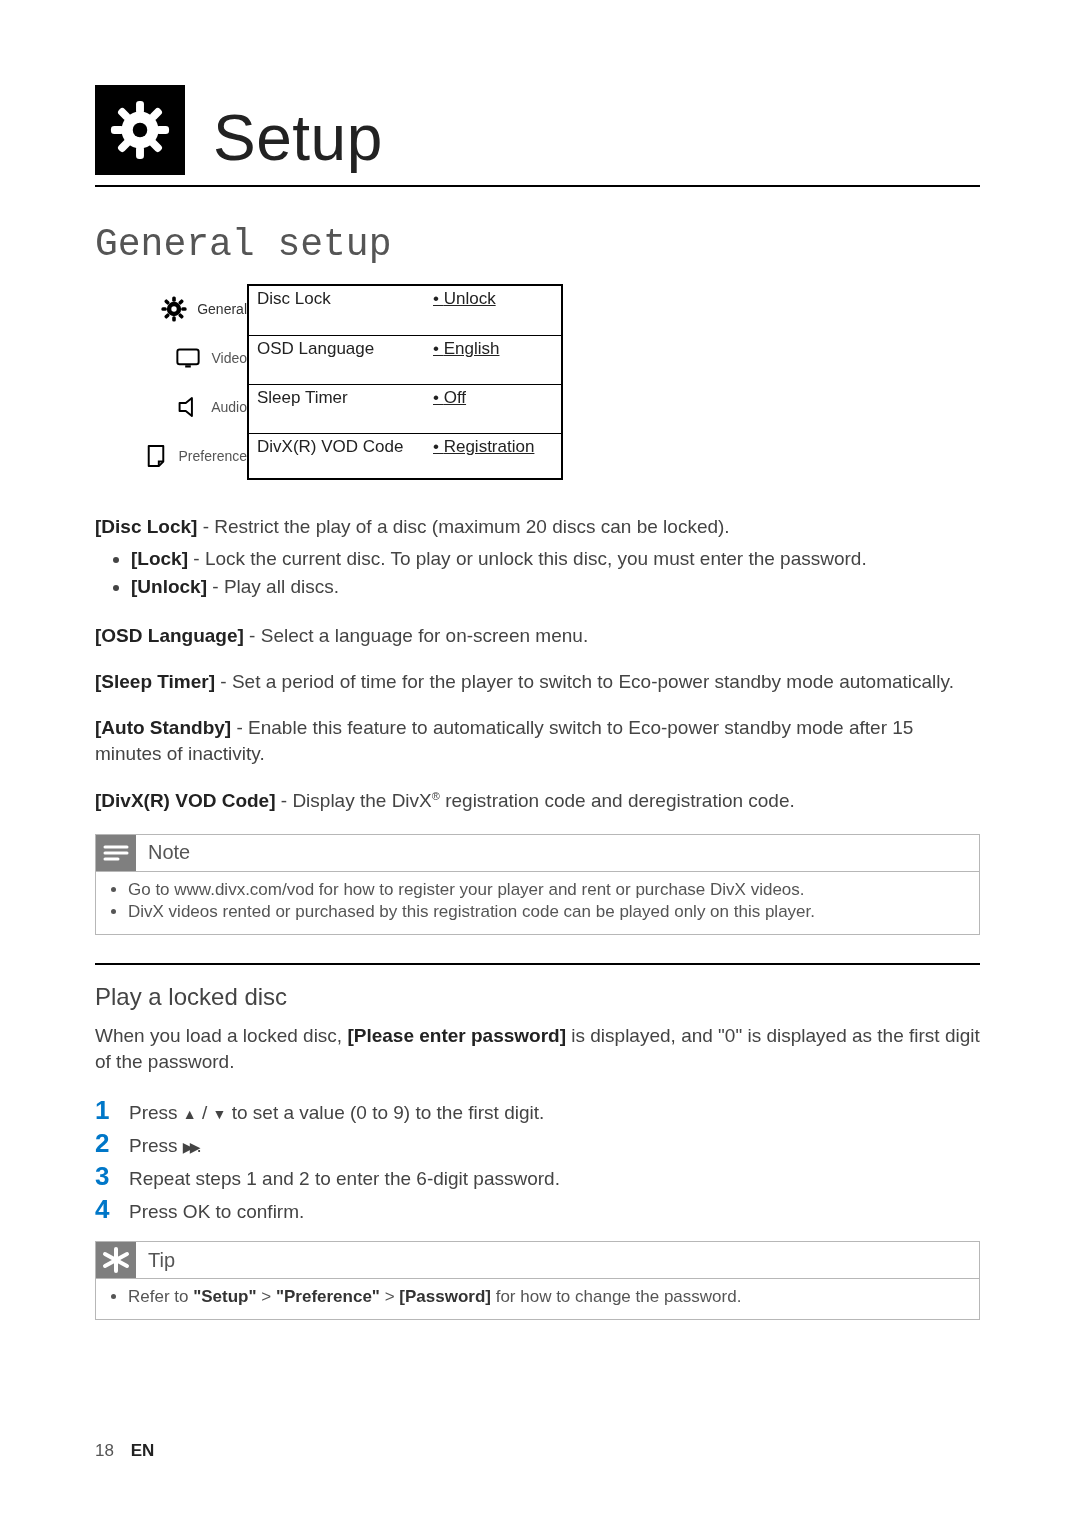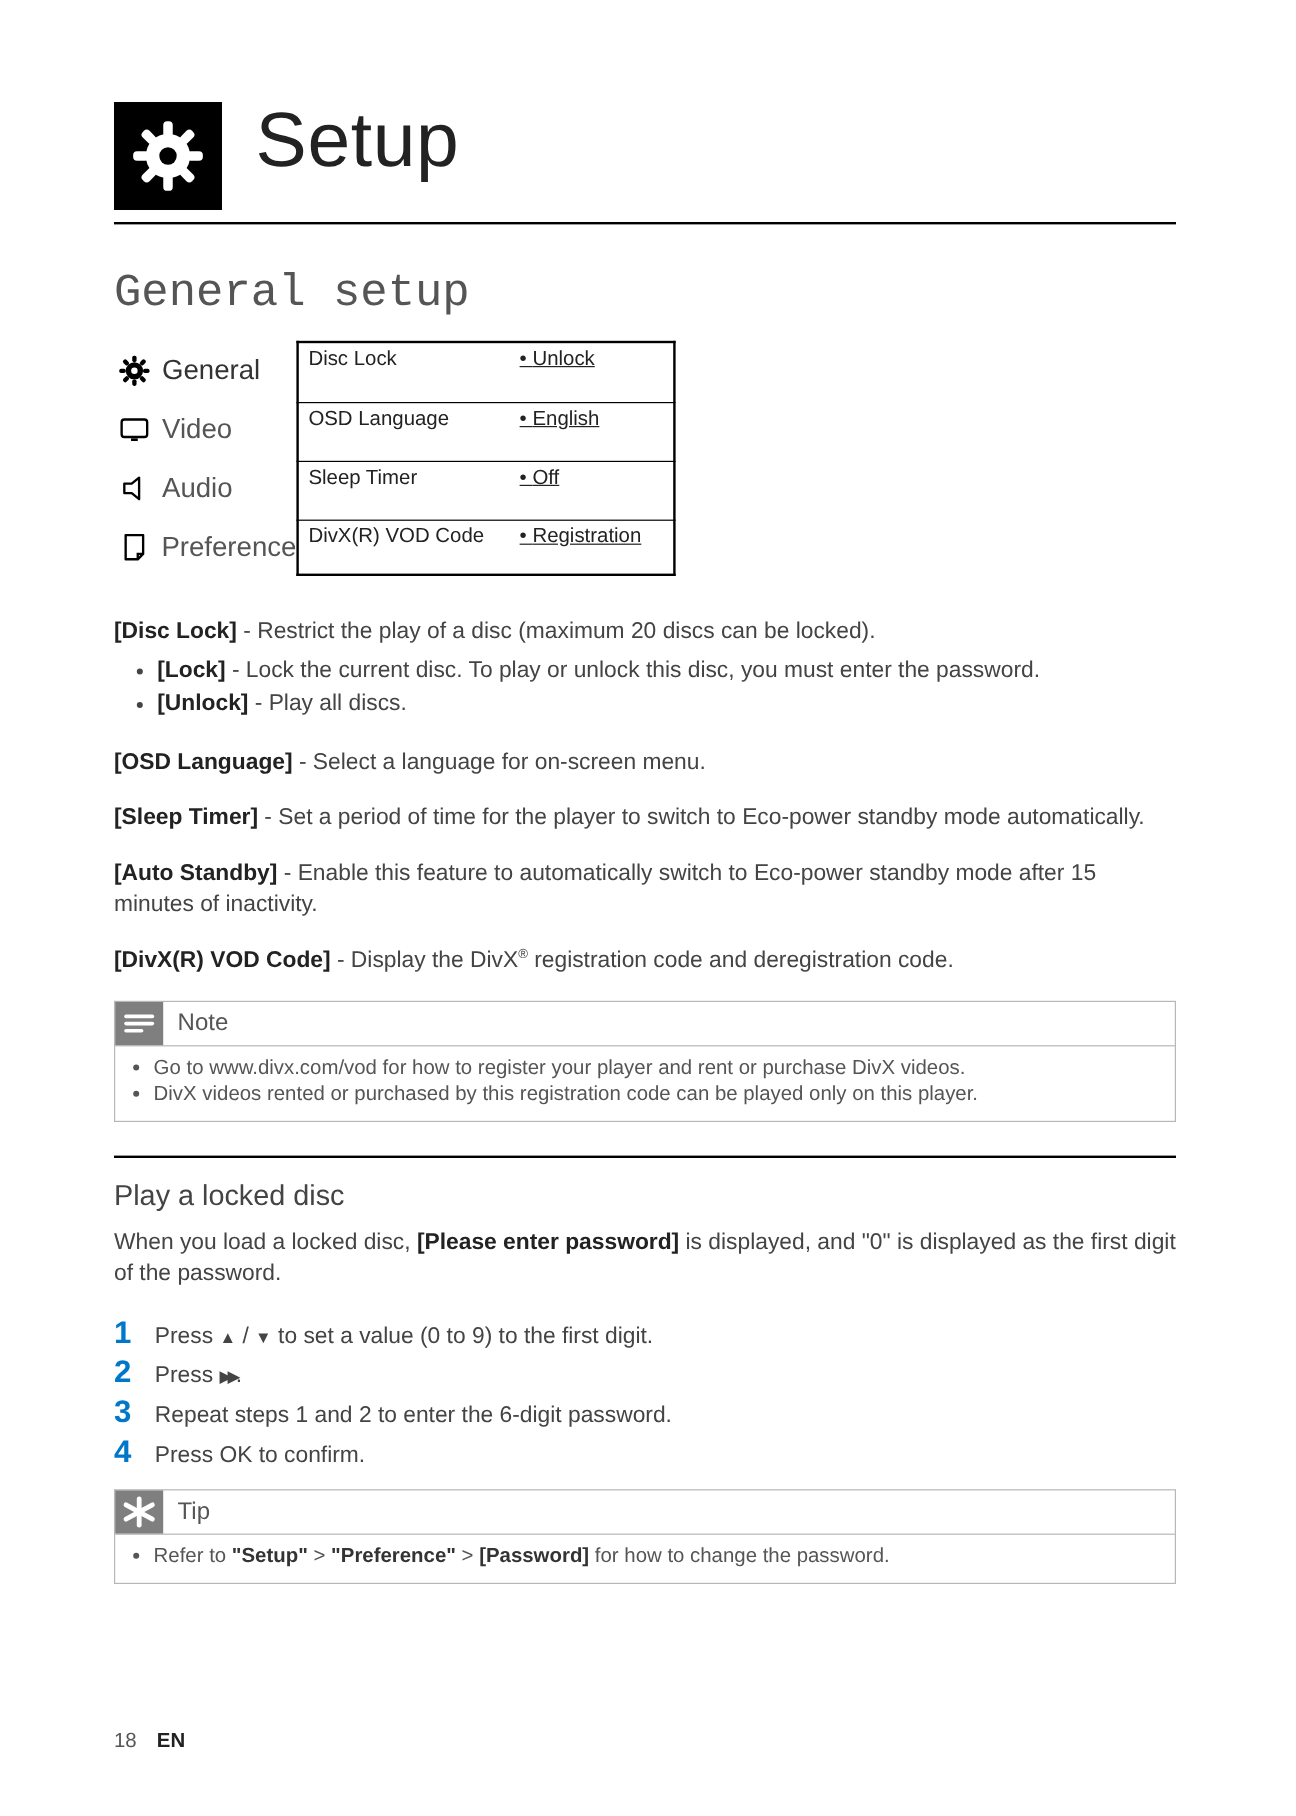--- a/index.html
+++ b/index.html
@@ -14,21 +14,21 @@
     width: 1080px;
     height: 1513px;
     position: relative;
     box-sizing: border-box;
     padding: 85px 100px 60px 95px;
   }
 
   
   .chapter-header {
     display: flex;
-    align-items: flex-start;
+    align-items: flex-end;
     border-bottom: 2.5px solid #000;
     padding-bottom: 10px;
     margin-bottom: 36px;
   }
   .chapter-icon-box {
     width: 90px;
     height: 90px;
     background: #000;
     margin-right: 28px;
     display: flex;
@@ -59,22 +59,23 @@
   }
   .menu-sidebar {
     display: flex;
     flex-direction: column;
   }
   .menu-sidebar-item {
     display: flex;
     align-items: center;
     height: 49px;
     width: 152px;
-    font-size: 23px;
+    font-size: 14px;
     color: #555;
+    justify-content: flex-end;
   }
   .menu-sidebar-item.selected {
     color: #333;
   }
   .menu-sidebar-icon {
     width: 34px;
     height: 34px;
     margin-right: 6px;
     display: flex;
     align-items: center;

